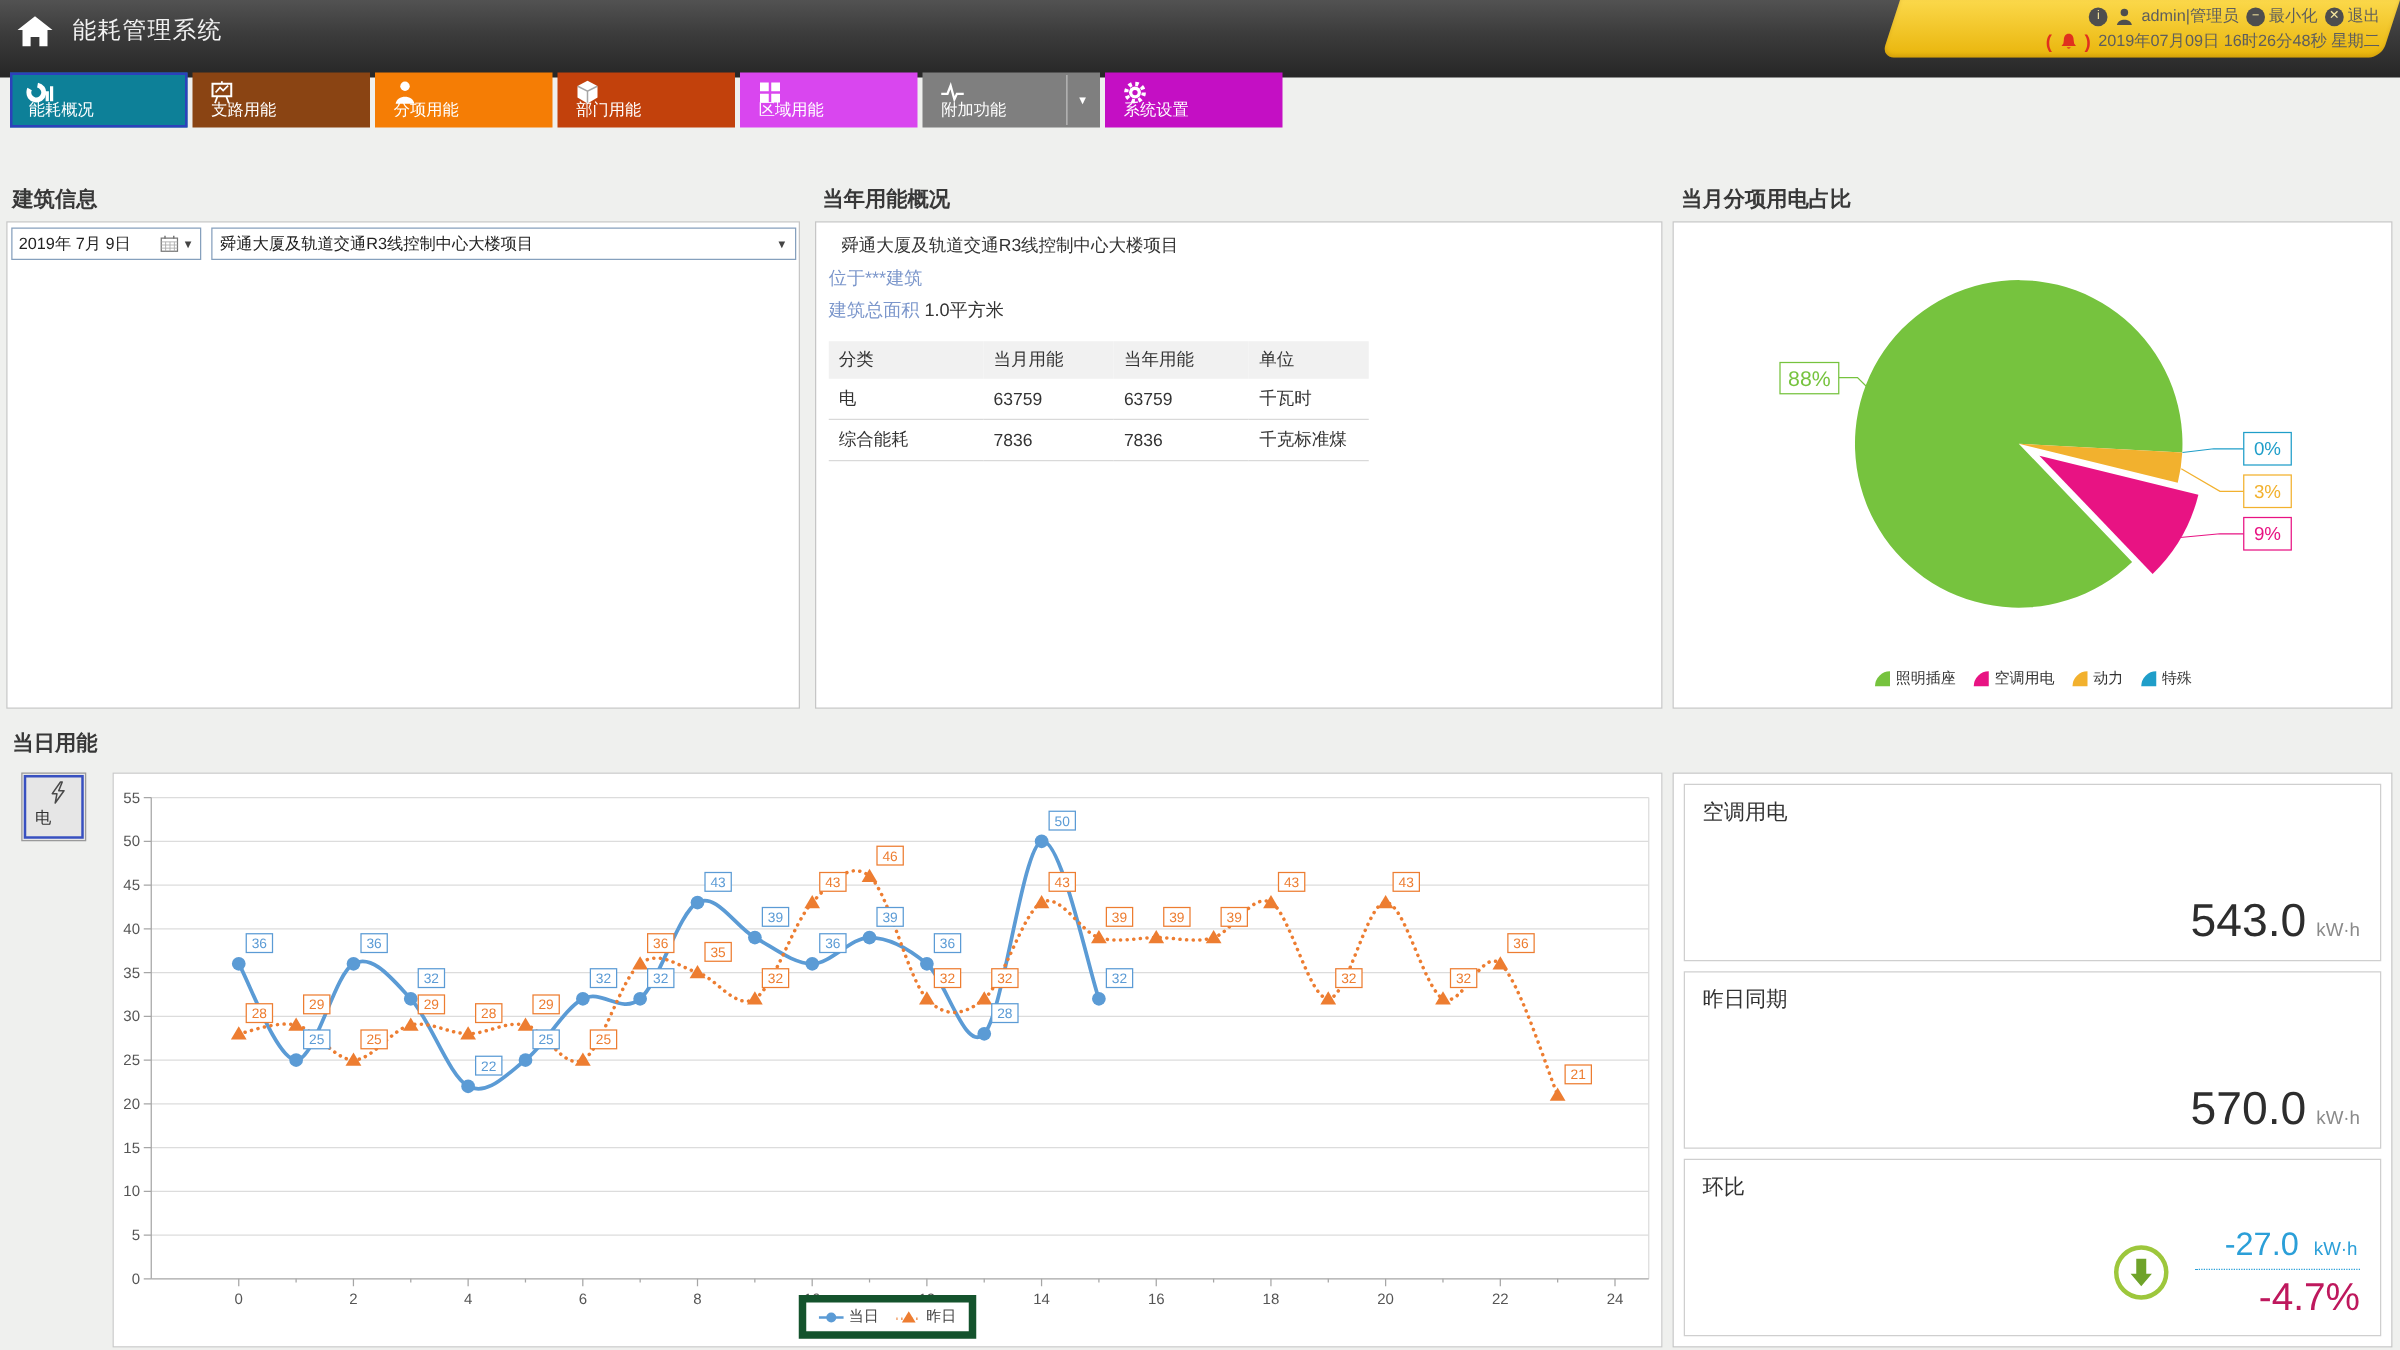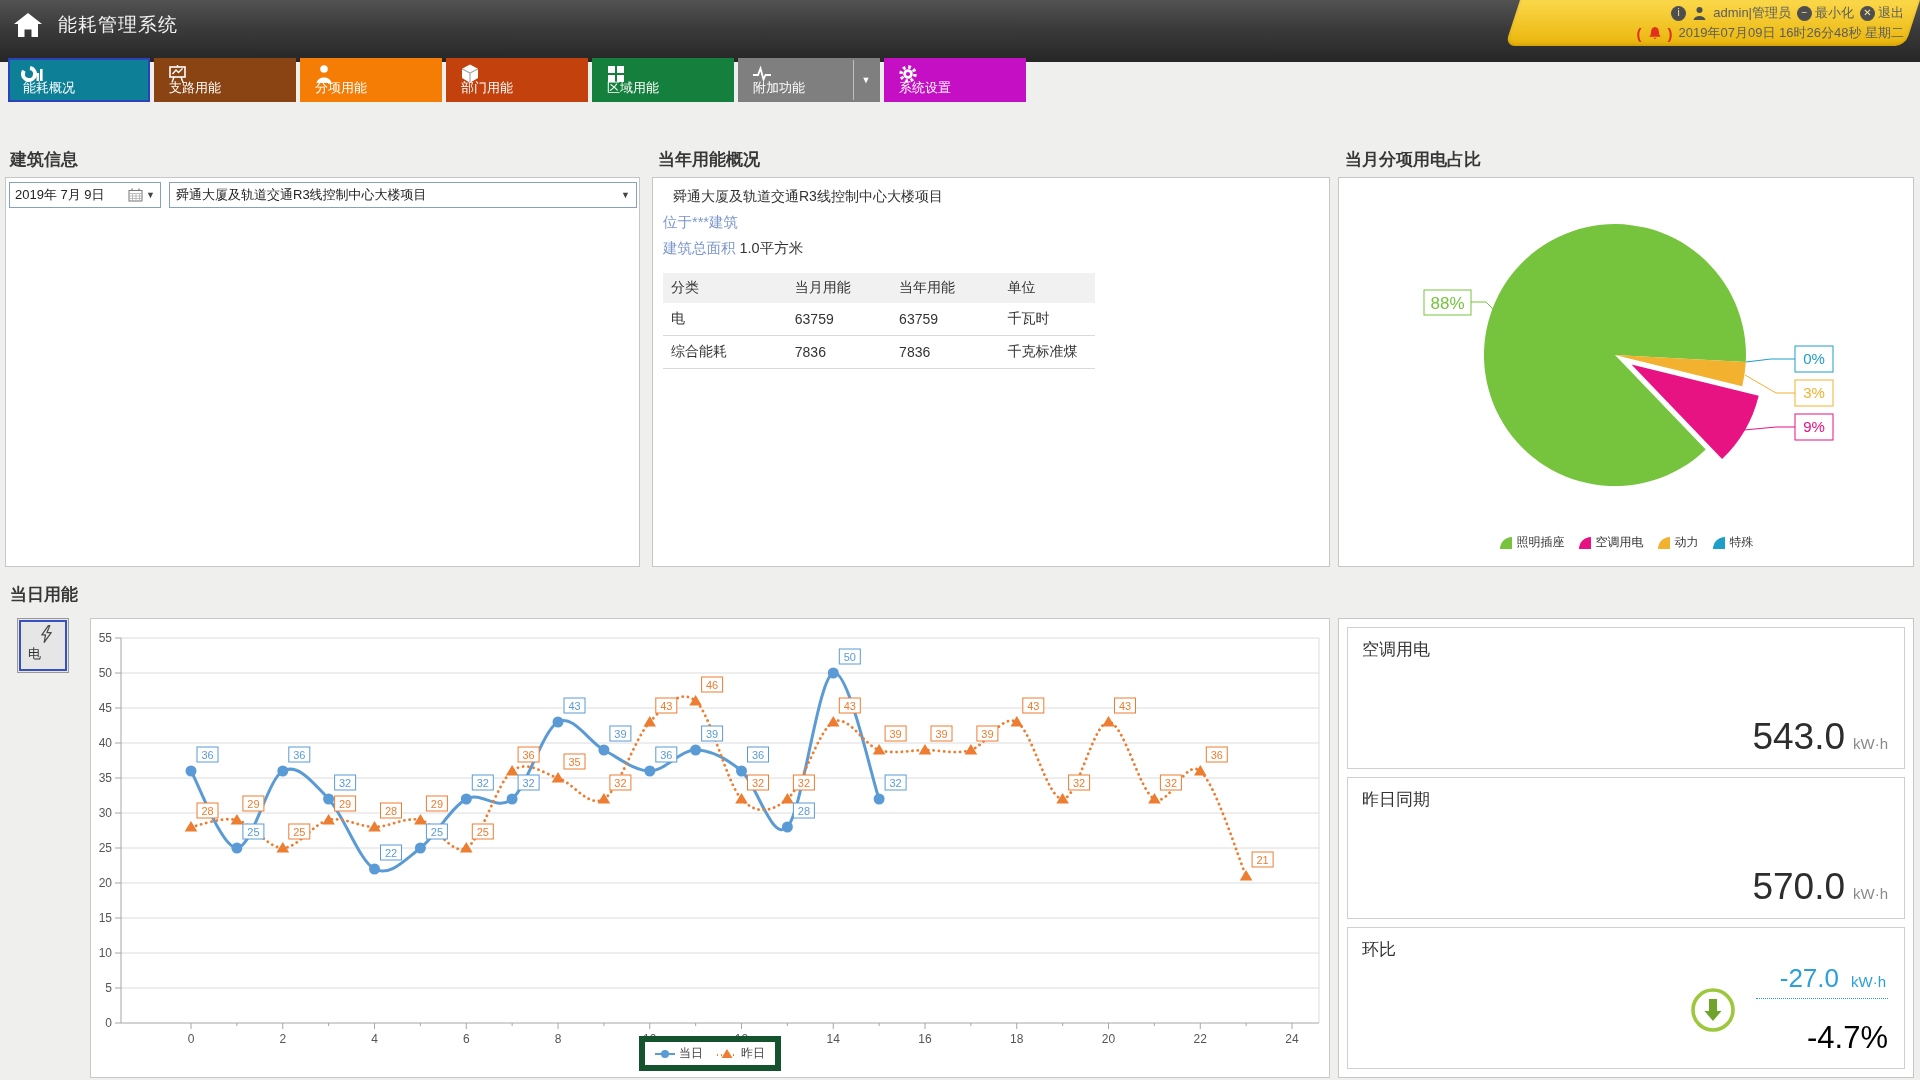--- a/index.html
+++ b/index.html
@@ -73,21 +73,21 @@
   .card{flex:1;border:1px solid #cfcfcf;position:relative;background:#fff;}
   .card-label{position:absolute;left:14px;top:10px;font-size:17px;color:#333;}
   .card-value-row{position:absolute;right:16px;bottom:10px;display:flex;align-items:baseline;gap:8px;}
   .card-value{font-size:37px;color:#2d2d2d;}
   .card-unit{font-size:15px;color:#8a8a8a;}
   .ratio-row{position:absolute;right:16px;bottom:12px;display:flex;align-items:center;gap:20px;}
   .ratio-col{display:flex;flex-direction:column;align-items:flex-end;}
   .ratio-top{display:flex;align-items:baseline;gap:12px;color:#2b9fd8;padding:0 2px 4px 24px;border-bottom:1px dotted #2b9fd8;}
   .ratio-delta{font-size:26px;}
   .ratio-unit{font-size:15px;}
-  .ratio-pct{font-size:31px;color:#000000;margin-top:21px;}
+  .ratio-pct{font-size:31px;color:#be185d;margin-top:4px;}
 </style>
 </head>
 <body>
 
 <div class="page">
 
   <div class="topbar">
     <div class="home-btn">
       <svg width="32" height="32" viewBox="0 0 32 32">
         <path d="M16 4 L30 15 H26 V28 H19.5 V20.5 H12.5 V28 H6 V15 H2 Z" fill="#ffffff"></path>
@@ -148,21 +148,21 @@
           </svg></span>
         <span class="tlabel">分项用能</span>
       </div>
       <div class="tile" style="background:#c2410c;">
         <span class="ticon"><svg width="22" height="22" viewBox="0 0 22 22">
             <path d="M11 1.5 L19 5.8 V15 L11 19.8 L3 15 V5.8 Z" fill="#ffffff"></path>
             <path d="M3.2 6 L11 10 L18.8 6 M11 10 V19.5" stroke="rgba(0,0,0,.35)" stroke-width="1.2" fill="none"></path>
           </svg></span>
         <span class="tlabel">部门用能</span>
       </div>
-      <div class="tile" style="background:#15803d;">
+      <div class="tile" style="background:#d946ef;">
         <span class="ticon"><svg width="22" height="22" viewBox="0 0 22 22">
             <rect x="3" y="3" width="7" height="7" fill="#ffffff"></rect>
             <rect x="12" y="3" width="7" height="7" fill="#ffffff"></rect>
             <rect x="3" y="12" width="7" height="7" fill="#ffffff"></rect>
             <rect x="12" y="12" width="7" height="7" fill="#ffffff"></rect>
           </svg></span>
         <span class="tlabel">区域用能</span>
       </div>
       <div class="tile" style="background:#7f7f7f;">
         <span class="ticon"><svg width="22" height="22" viewBox="0 0 22 22">

